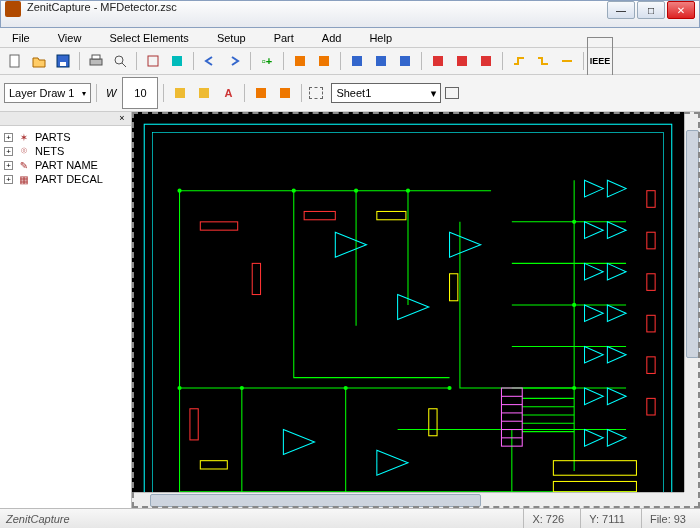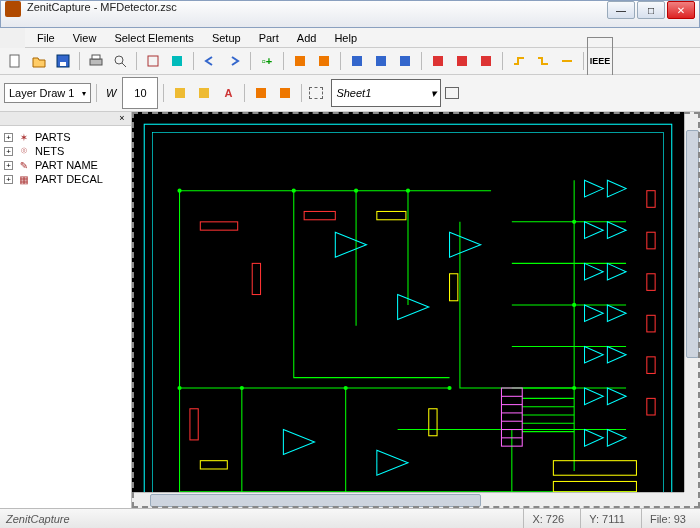--- a/index.html
+++ b/index.html
@@ -7,34 +7,34 @@
 
 
 .titlebar { height: 28px; background: linear-gradient(#fdfdfd,#e6e9ef); border: 1px solid #8aa0bf; display: flex; align-items: flex-start; padding: 0 4px; }
 .titlebar .app-icon { width: 16px; height: 16px; background: #b04a00; border-radius: 2px; margin-right: 6px; }
 .titlebar .title { flex: 1; color: #222; }
 .win-btns { display: flex; gap: 2px; }
 .win-btn { width: 28px; height: 18px; background: linear-gradient(#f7f9fc,#d7e0ee); border: 1px solid #9ab; border-radius: 2px; display: flex; align-items: center; justify-content: center; font-size: 10px; }
 .win-btn.close { background: linear-gradient(#f08080,#d22); color: #fff; border-color: #b00; }
 
 
-.menubar { height: 20px; background: #f4f4f4; border-bottom: 1px solid #ccc; display: flex; align-items: center; padding: 0 4px; gap: 2px; margin-left: 25px; }
+.menubar { height: 20px; background: #f4f4f4; border-bottom: 1px solid #ccc; display: flex; align-items: center; padding: 0 4px; gap: 12px; }
 .menu-item { padding: 2px 8px; cursor: default; }
 
 
 .toolbar { background: #f4f4f4; border-bottom: 1px solid #ccc; display: flex; align-items: center; padding: 2px 4px; gap: 2px; }
 .tb-btn { width: 22px; height: 22px; border: 1px solid transparent; display: flex; align-items: center; justify-content: center; background: #f4f4f4; }
 .tb-sep { width: 1px; height: 18px; background: #bbb; margin: 0 3px; }
 .tb-ieee { font-size: 9px; font-weight: bold; border: 1px solid #888; padding: 18px 2px; }
 
 
 .opt-combo { border: 1px solid #888; background: #fff; height: 20px; display: flex; align-items: center; padding: 0 4px; gap: 4px; }
 .opt-combo .dd { margin-left: auto; font-size: 8px; }
 .w-field { border: 1px solid #888; background: #fff; height: 32px; width: 36px; display: flex; align-items: center; justify-content: center; }
-.sheet-combo { border: 1px solid #666; background: #fff; height: 28px; width: 110px; display: flex; align-items: center; padding: 0 4px; font-style: italic; }
+.sheet-combo { border: 1px solid #666; background: #fff; height: 20px; width: 110px; display: flex; align-items: center; padding: 0 4px; }
 .sheet-ico { width: 14px; height: 12px; border: 1px dashed #666; margin-right: 4px; }
 
 
 .main { flex: 1; display: flex; min-height: 0; }
 .sidebar { width: 132px; background: #fff; border-right: 1px solid #bbb; display: flex; flex-direction: column; }
 .side-head { height: 14px; background: #e9e9e9; border-bottom: 1px solid #ccc; display: flex; justify-content: flex-end; align-items: center; padding-right: 4px; }
 .side-close { width: 10px; height: 10px; font-size: 9px; line-height: 9px; text-align: center; cursor: default; }
 .tree { padding: 4px; }
 .tree-item { display: flex; align-items: center; gap: 4px; padding: 1px 0; }
 .exp { width: 9px; height: 9px; border: 1px solid #888; font-size: 8px; line-height: 7px; text-align: center; }

